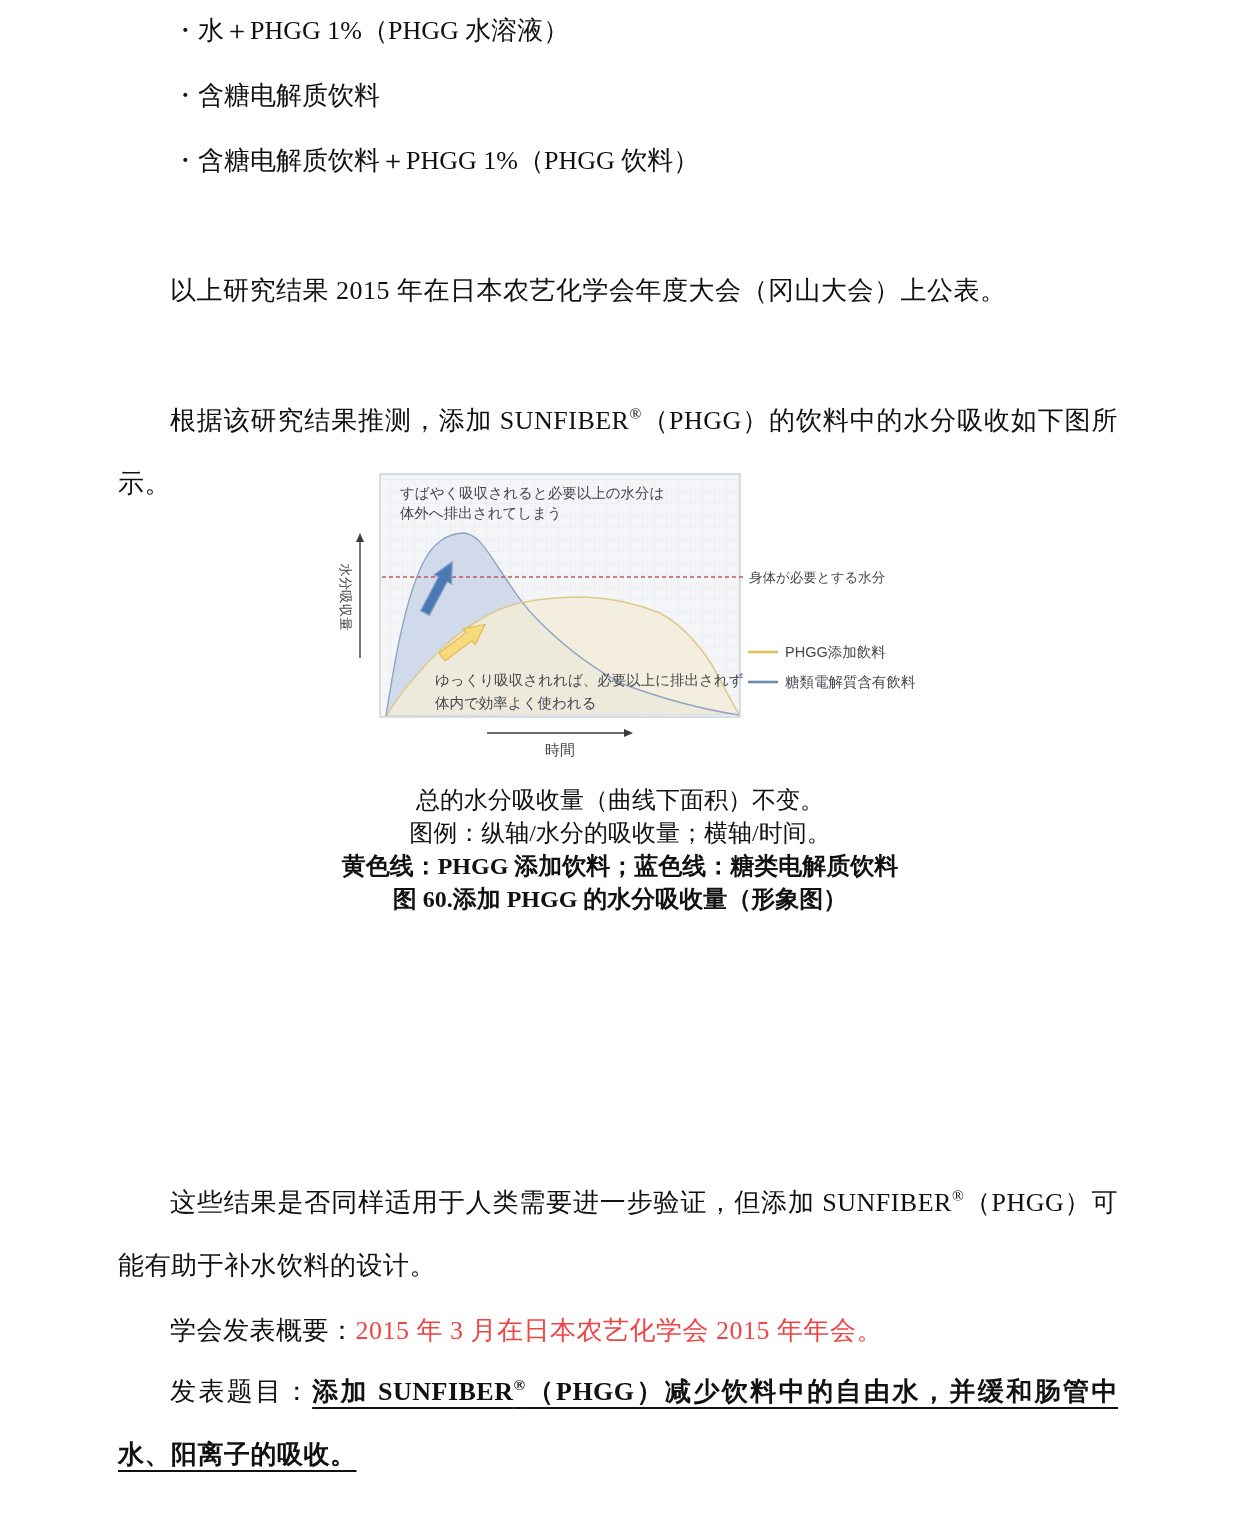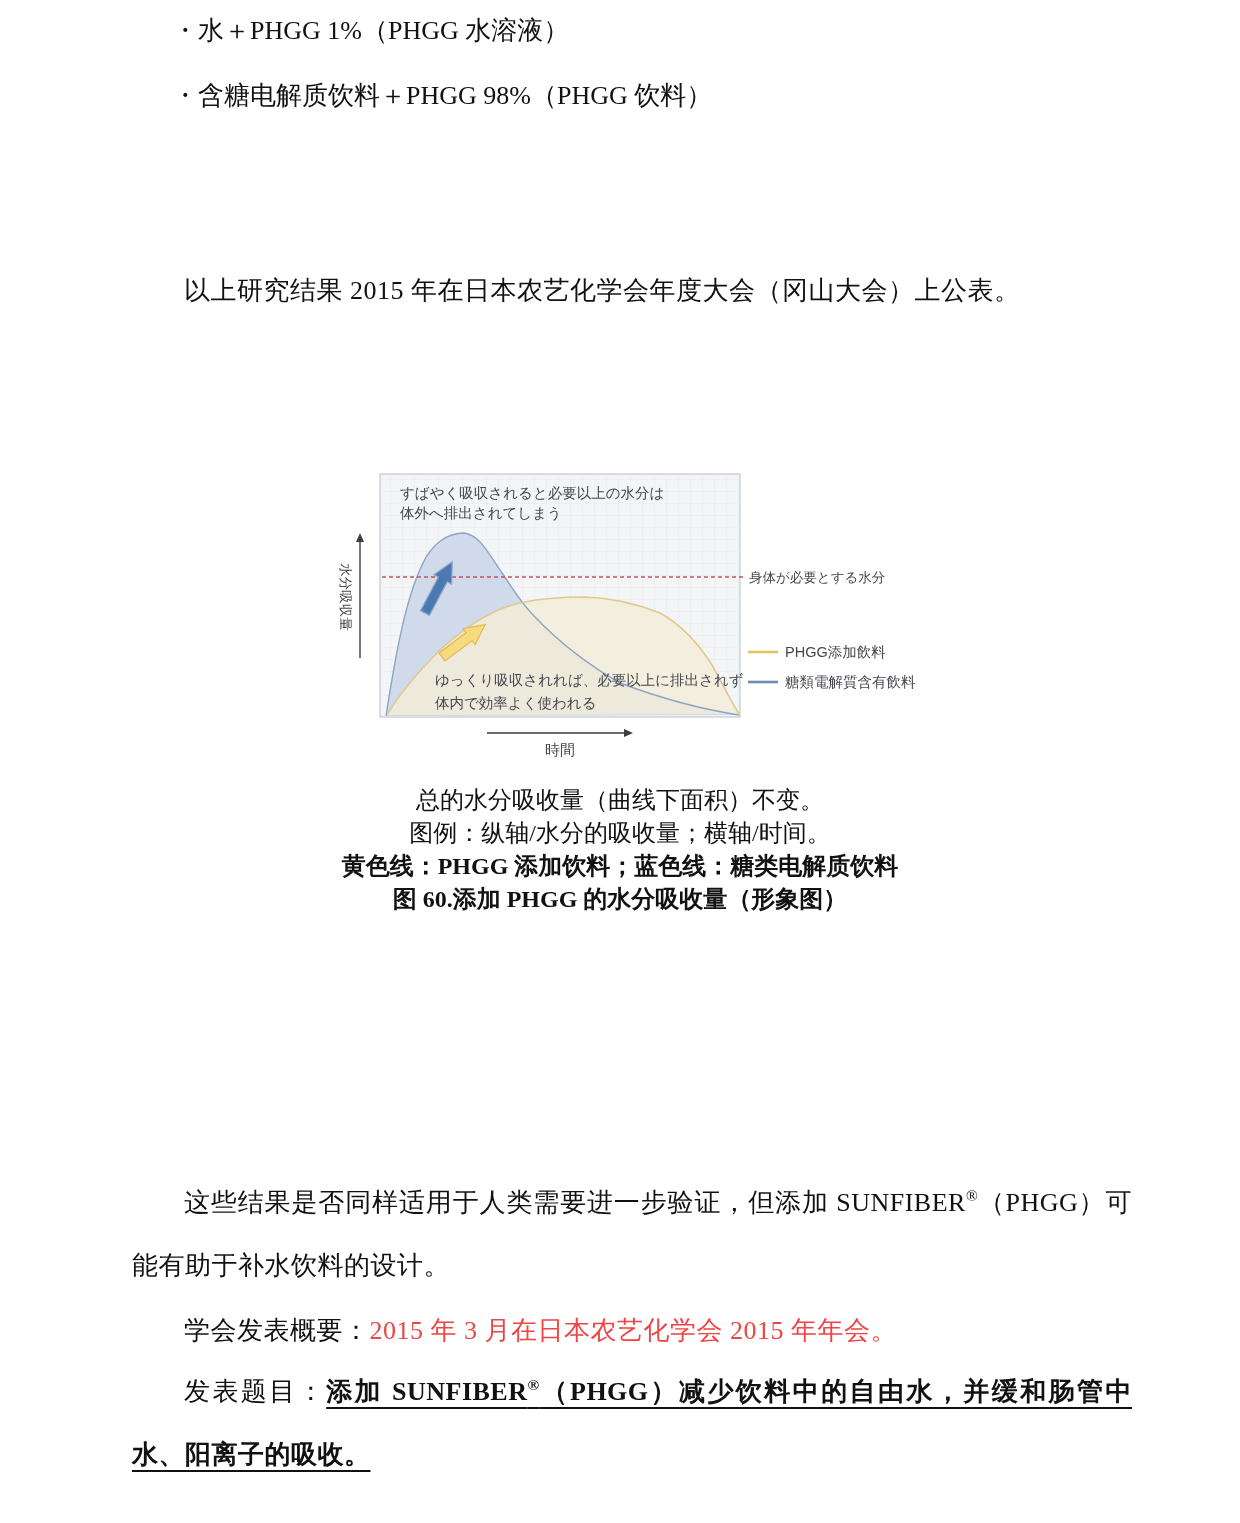--- a/index.html
+++ b/index.html
@@ -14,21 +14,21 @@
   }
   .textblock{
     position:absolute;
     left:118px;
     width:1000px;
     font-size:26px;
     line-height:63px;
     text-align:justify;
     letter-spacing:0.5px;
   }
-  .indent{ text-indent:52px;margin-left:14px; }
+  .indent{ text-indent:52px; }
   .bullets{
     position:absolute;
     left:172px; top:-2px;
     width:940px;
     font-size:26px;
     line-height:65px;
     white-space:nowrap;
   }
   sup.reg{ font-size:60%; vertical-align:super; line-height:0; }
   .gray{ color:#ef4444; }
@@ -54,27 +54,31 @@
   }
   svg text{ font-family:"Liberation Sans","DejaVu Sans",sans-serif; }
 </style>
 </head>
 <body>
 
 <div class="page">
 
   <div class="bullets">
     <div><span>・</span><span>水＋PHGG 1%（PHGG 水溶液）</span></div>
-    <div><span>・</span><span>含糖电解质饮料＋PHGG 98%（PHGG 饮料）</span></div>
+    <div><span>・</span><span>含糖电解质饮料</span></div>
+    <div><span>・</span><span>含糖电解质饮料＋PHGG 1%（PHGG 饮料）</span></div>
   </div>
 
   <div class="textblock indent" style="top:259px;">
     <span>以上研究结果 2015 年在日本农艺化学会年度大会（冈山大会）上公表。</span>
   </div>
 
+  <div class="textblock indent" style="top:389px;">
+    <span>根据该研究结果推测，添加 SUNFIBER</span><sup class="reg">®</sup><span>（PHGG）的饮料中的水分吸收如下图所示。</span>
+  </div>
 
   <div class="figure-wrap">
     <svg width="630" height="310" viewBox="0 0 630 310">
       <defs>
         <pattern id="grid" width="12" height="12" patternUnits="userSpaceOnUse">
           <path d="M12 0H0V12" fill="none" stroke="#e8ebee" stroke-width="1"></path>
         </pattern>
       </defs>
 
       <rect x="50" y="19" width="360" height="243" fill="#f3f5f7" stroke="#b8bec7" stroke-width="1"></rect>

